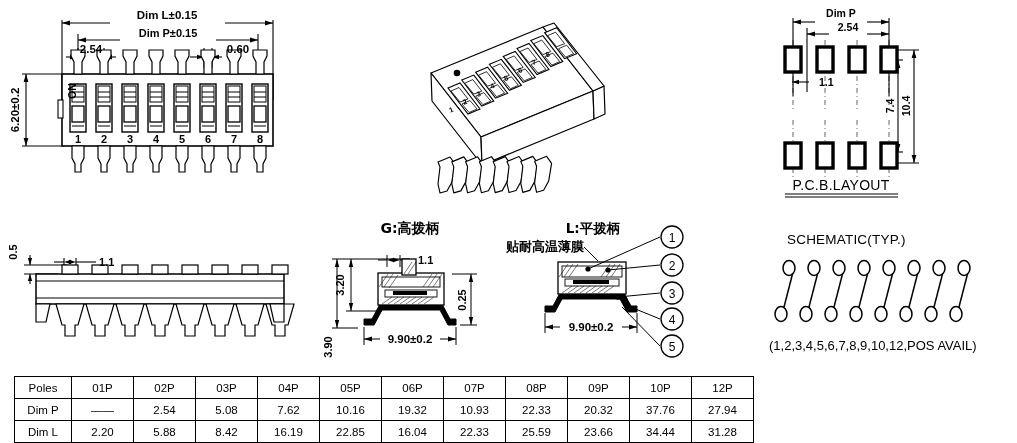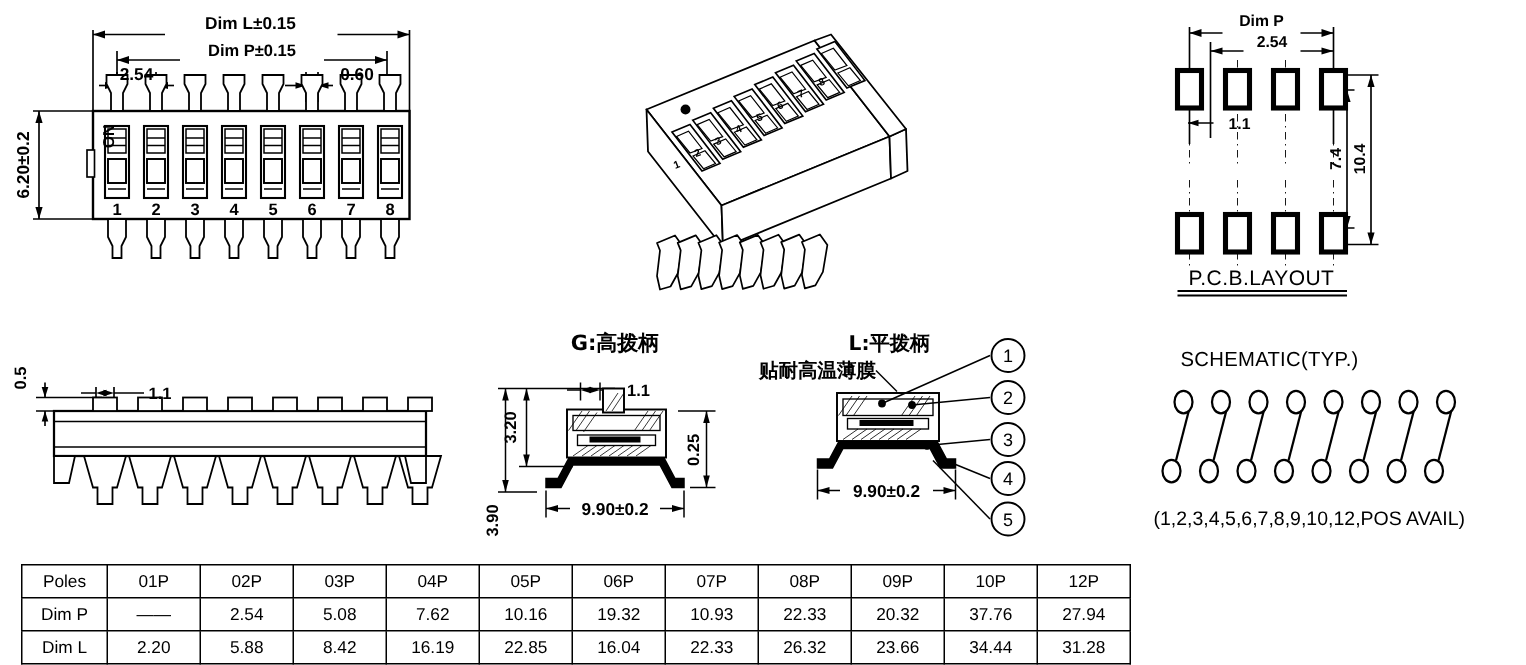--- a/index.html
+++ b/index.html
@@ -592,21 +592,21 @@
         </tr>
         <tr>
           <td class="rowhdr">Dim  L</td>
           <td class="val">2.20</td>
           <td class="val">5.88</td>
           <td class="val">8.42</td>
           <td class="val">16.19</td>
           <td class="val">22.85</td>
           <td class="val">16.04</td>
           <td class="val">22.33</td>
-          <td class="val">26.32</td>
+          <td class="val">25.59</td>
           <td class="val">23.66</td>
           <td class="val">34.44</td>
           <td class="val">31.28</td>
         </tr>
       </tbody>
 </table>
 
 </div>
 
 </body></html>

